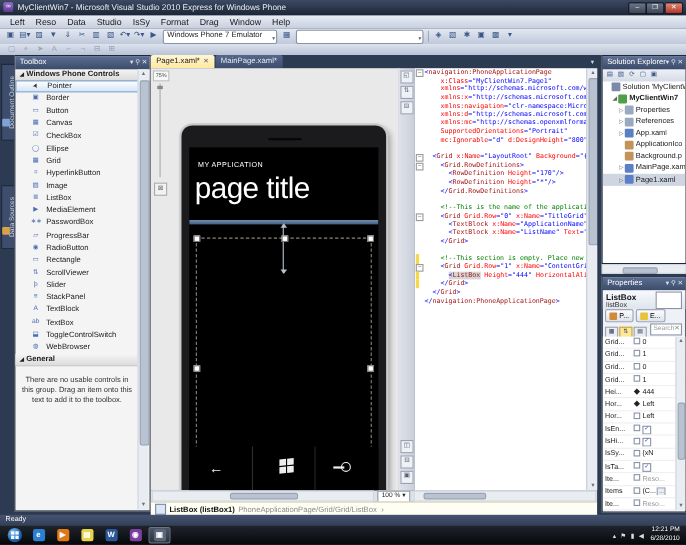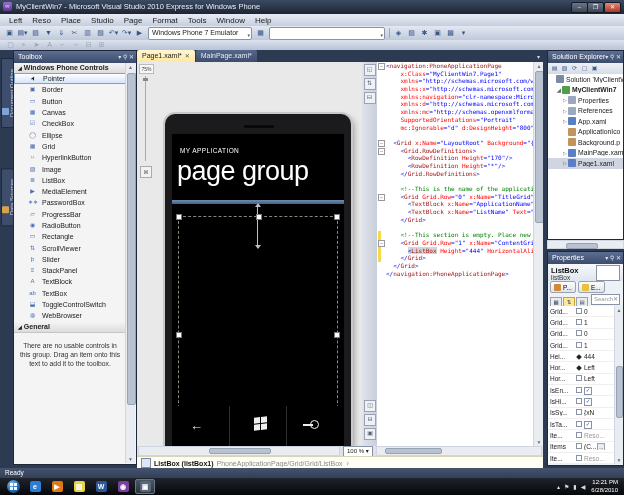--- a/index.html
+++ b/index.html
@@ -198,25 +198,25 @@
     <span class="appicon">∞</span>
     <span class="ttl nowrap">MyClientWin7 - Microsoft Visual Studio 2010 Express for Windows Phone</span>
     <span class="winbtn" style="right:36px;" id="btn-min">–</span>
     <span class="winbtn" style="right:20px;" id="btn-max">❐</span>
     <span class="winbtn" style="right:3px;" id="btn-close">✕</span>
   </div>
 
   <div class="abs" id="menubar">
       <div class="mi">Left</div>
       <div class="mi">Reso</div>
-      <div class="mi">Place</div>
+      <div class="mi">Data</div>
       <div class="mi">Studio</div>
-      <div class="mi">Page</div>
+      <div class="mi">IsSy</div>
       <div class="mi">Format</div>
-      <div class="mi">Tools</div>
+      <div class="mi">Drag</div>
       <div class="mi">Window</div>
       <div class="mi">Help</div>
     </div>
 
   <div class="abs" id="toolbar1">
       <div class="tbi">▣</div>
       <div class="tbi">▤▾</div>
       <div class="tbi">▨</div>
       <div class="tbi">▼</div>
       <div class="tbi">⇓</div>
@@ -384,21 +384,21 @@
     <div id="zoomstrip">
       <div id="zoomlabel">75%</div>
       <div id="zoomtrack"></div>
       <div id="zoomthumb"></div>
       <div id="zoomfit">⊠</div>
     </div>
     <div id="phone">
       <div id="speaker"></div>
       <div id="screen">
         <div id="apptitle">MY APPLICATION</div>
-        <div id="pagetitle">page group</div>
+        <div id="pagetitle">page title</div>
         <div id="rowrail"></div>
         <div id="rowarrow"></div>
         <div id="sel-rect">
           <div class="handle" style="left:-3px;top:-3px;"></div>
           <div class="handle" style="right:-3px;top:-3px;"></div>
           <div class="handle" style="left:50%;top:-3px;margin-left:-2px;"></div>
           <div class="handle" style="left:-3px;top:50%;"></div>
           <div class="handle" style="right:-3px;top:50%;"></div>
         </div>
       </div>

